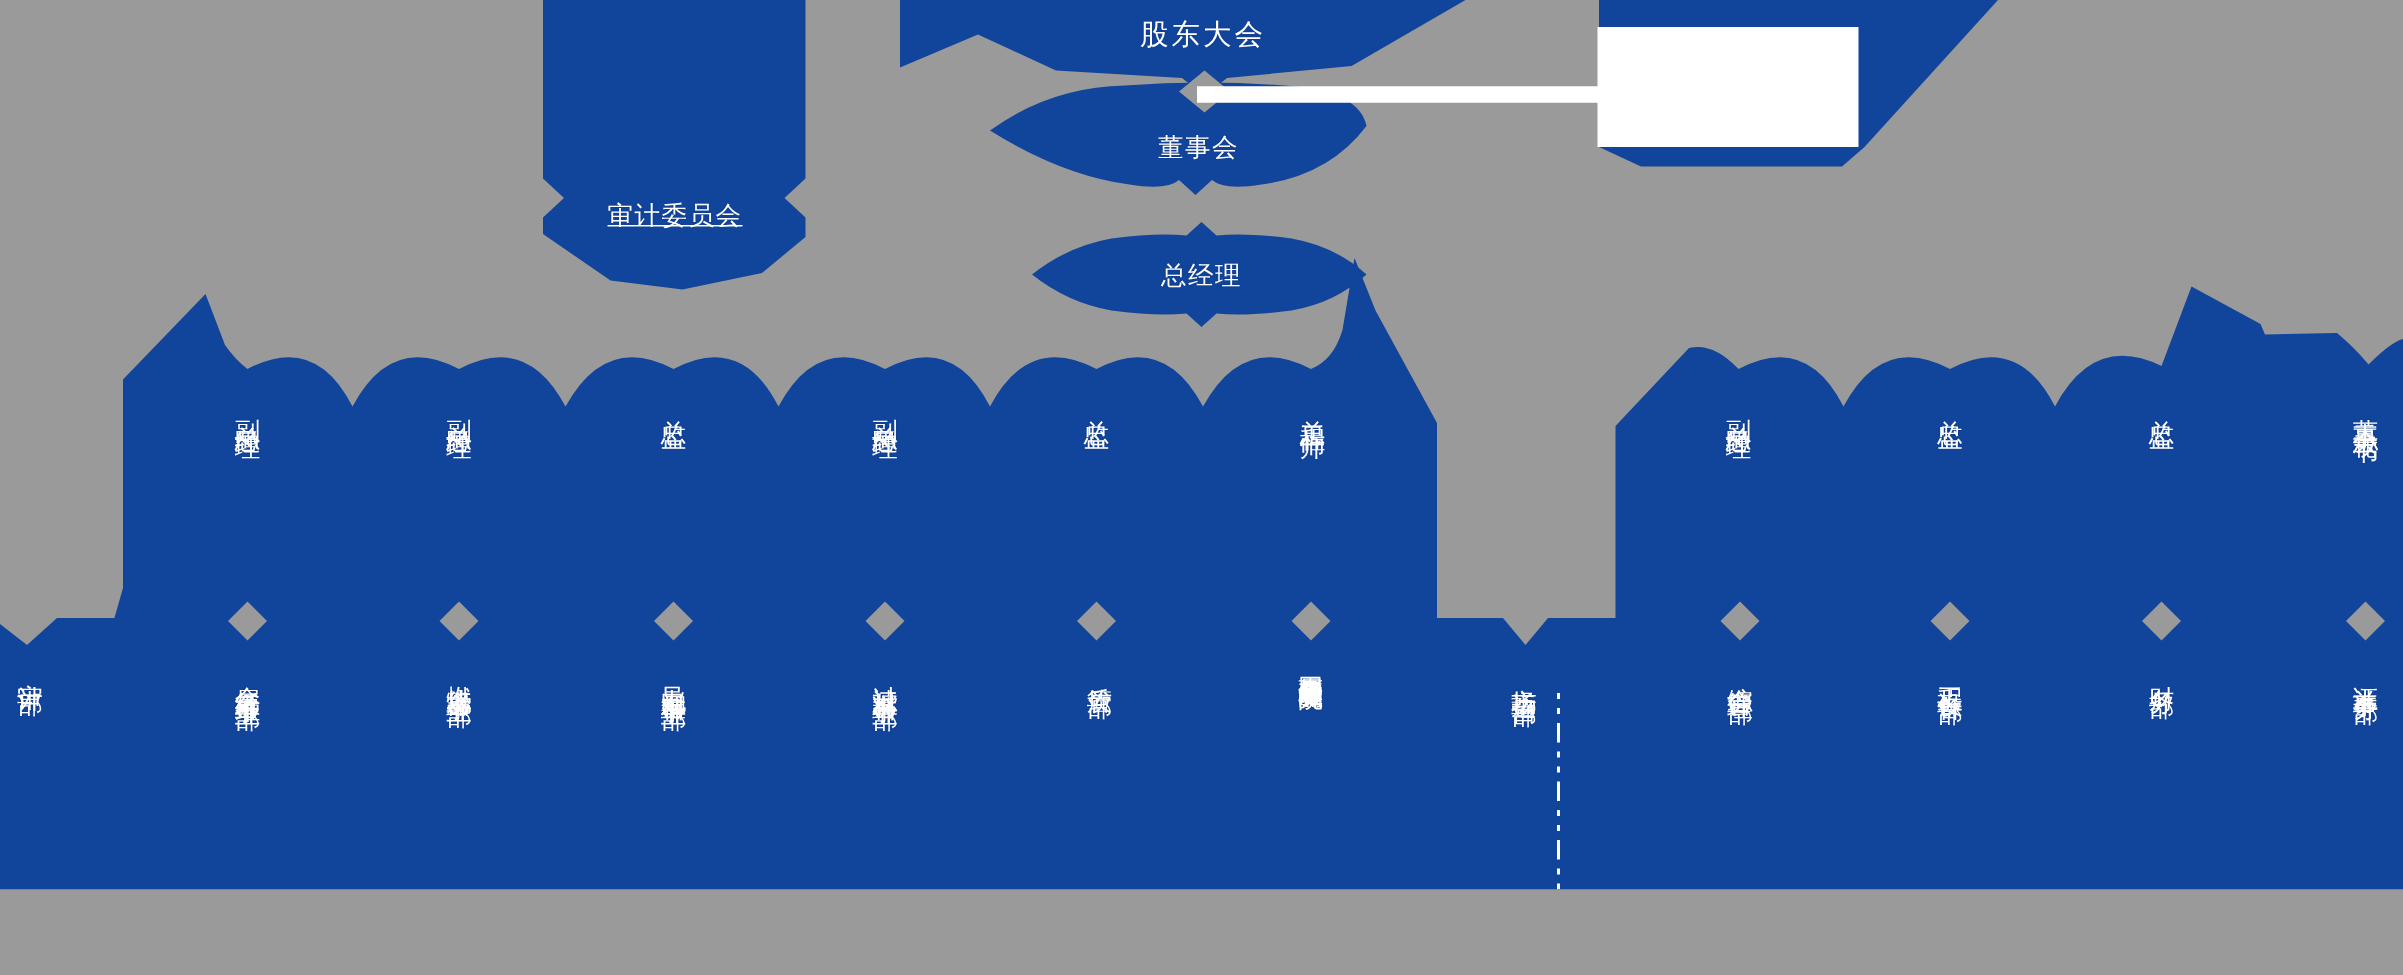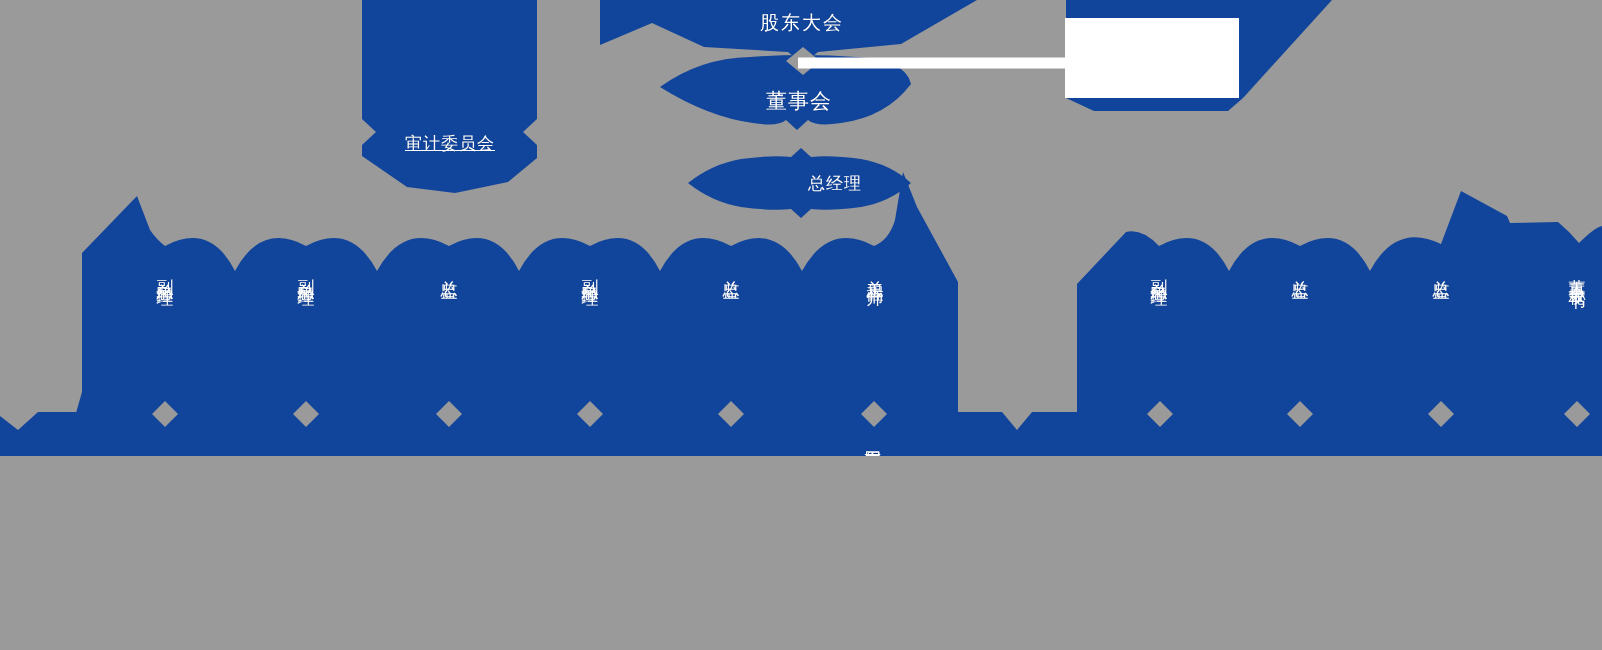--- a/index.html
+++ b/index.html
@@ -1,28 +1,28 @@
 <!DOCTYPE html>
 <html><head>
 <meta charset="utf-8">
 <style>
   html,body{margin:0;padding:0;background:#9a9a9a;}
   .stage{
-    position:relative;width:1602px;height:456px;overflow:hidden;
+    position:relative;width:1602px;height:593px;overflow:hidden;
     background:#9a9a9a;
     font-family:"Liberation Sans",sans-serif;
   }
   .stage svg{position:absolute;left:0;top:0;}
   .hlabel{
     position:absolute;color:#ffffff;transform:translateX(-50%);
     white-space:nowrap;font-weight:500;z-index:5;
     text-shadow:0 0 1px rgba(0,0,0,.25);
   }
   .hl-shareholders{font-size:19px;letter-spacing:2px;}
-  .hl-board{font-size:21px;letter-spacing:1px;}
+  .hl-board{font-size:17px;letter-spacing:1px;}
   .hl-gm{font-size:17px;letter-spacing:1px;}
   .hl-audit{font-size:17px;letter-spacing:1px;text-decoration:underline;}
   .vlabel{
     position:absolute;color:#ffffff;z-index:5;
     writing-mode:vertical-rl;text-orientation:upright;
     line-height:1;font-weight:500;white-space:nowrap;
     transform:translateX(-50%);
     text-shadow:0 0 1px rgba(0,0,0,.25);
   }
   .exec{font-size:17px;letter-spacing:3.5px;}
@@ -83,21 +83,21 @@
         <polygon points="1300,401 1313,414 1300,427 1287,414" fill="#9a9a9a"></polygon>
         <polygon points="1441,401 1454,414 1441,427 1428,414" fill="#9a9a9a"></polygon>
         <polygon points="1577,401 1590,414 1577,427 1564,414" fill="#9a9a9a"></polygon>
       </g>
 
     <line x1="1039" y1="462" x2="1039" y2="616" stroke="#ffffff" stroke-width="2" stroke-dasharray="4 6 4 6 13 6"></line>
   </svg>
 
   <div class="hlabel hl-shareholders" style="left:802px;top:10px">股东大会</div>
   <div class="hlabel hl-board" style="left:799px;top:87px">董事会</div>
-  <div class="hlabel hl-gm" style="left:835px;top:172px">总经理</div>
+  <div class="hlabel hl-gm" style="left:801px;top:172px">总经理</div>
   <div class="hlabel hl-audit" style="left:450px;top:132px">审计委员会</div>
 
   <div id="vlabel-layer">
       <div class="vlabel exec" style="left: 165px; top: 266px;">副总经理</div>
       <div class="vlabel exec" style="left: 306px; top: 266px;">副总经理</div>
       <div class="vlabel exec" style="left: 449px; top: 266px;">总监</div>
       <div class="vlabel exec" style="left: 590px; top: 266px;">副总经理</div>
       <div class="vlabel exec" style="left: 731px; top: 266px;">总监</div>
       <div class="vlabel exec" style="left: 875px; top: 266px;">总工程师</div>
       <div class="vlabel exec" style="left: 1159px; top: 266px;">副总经理</div>

